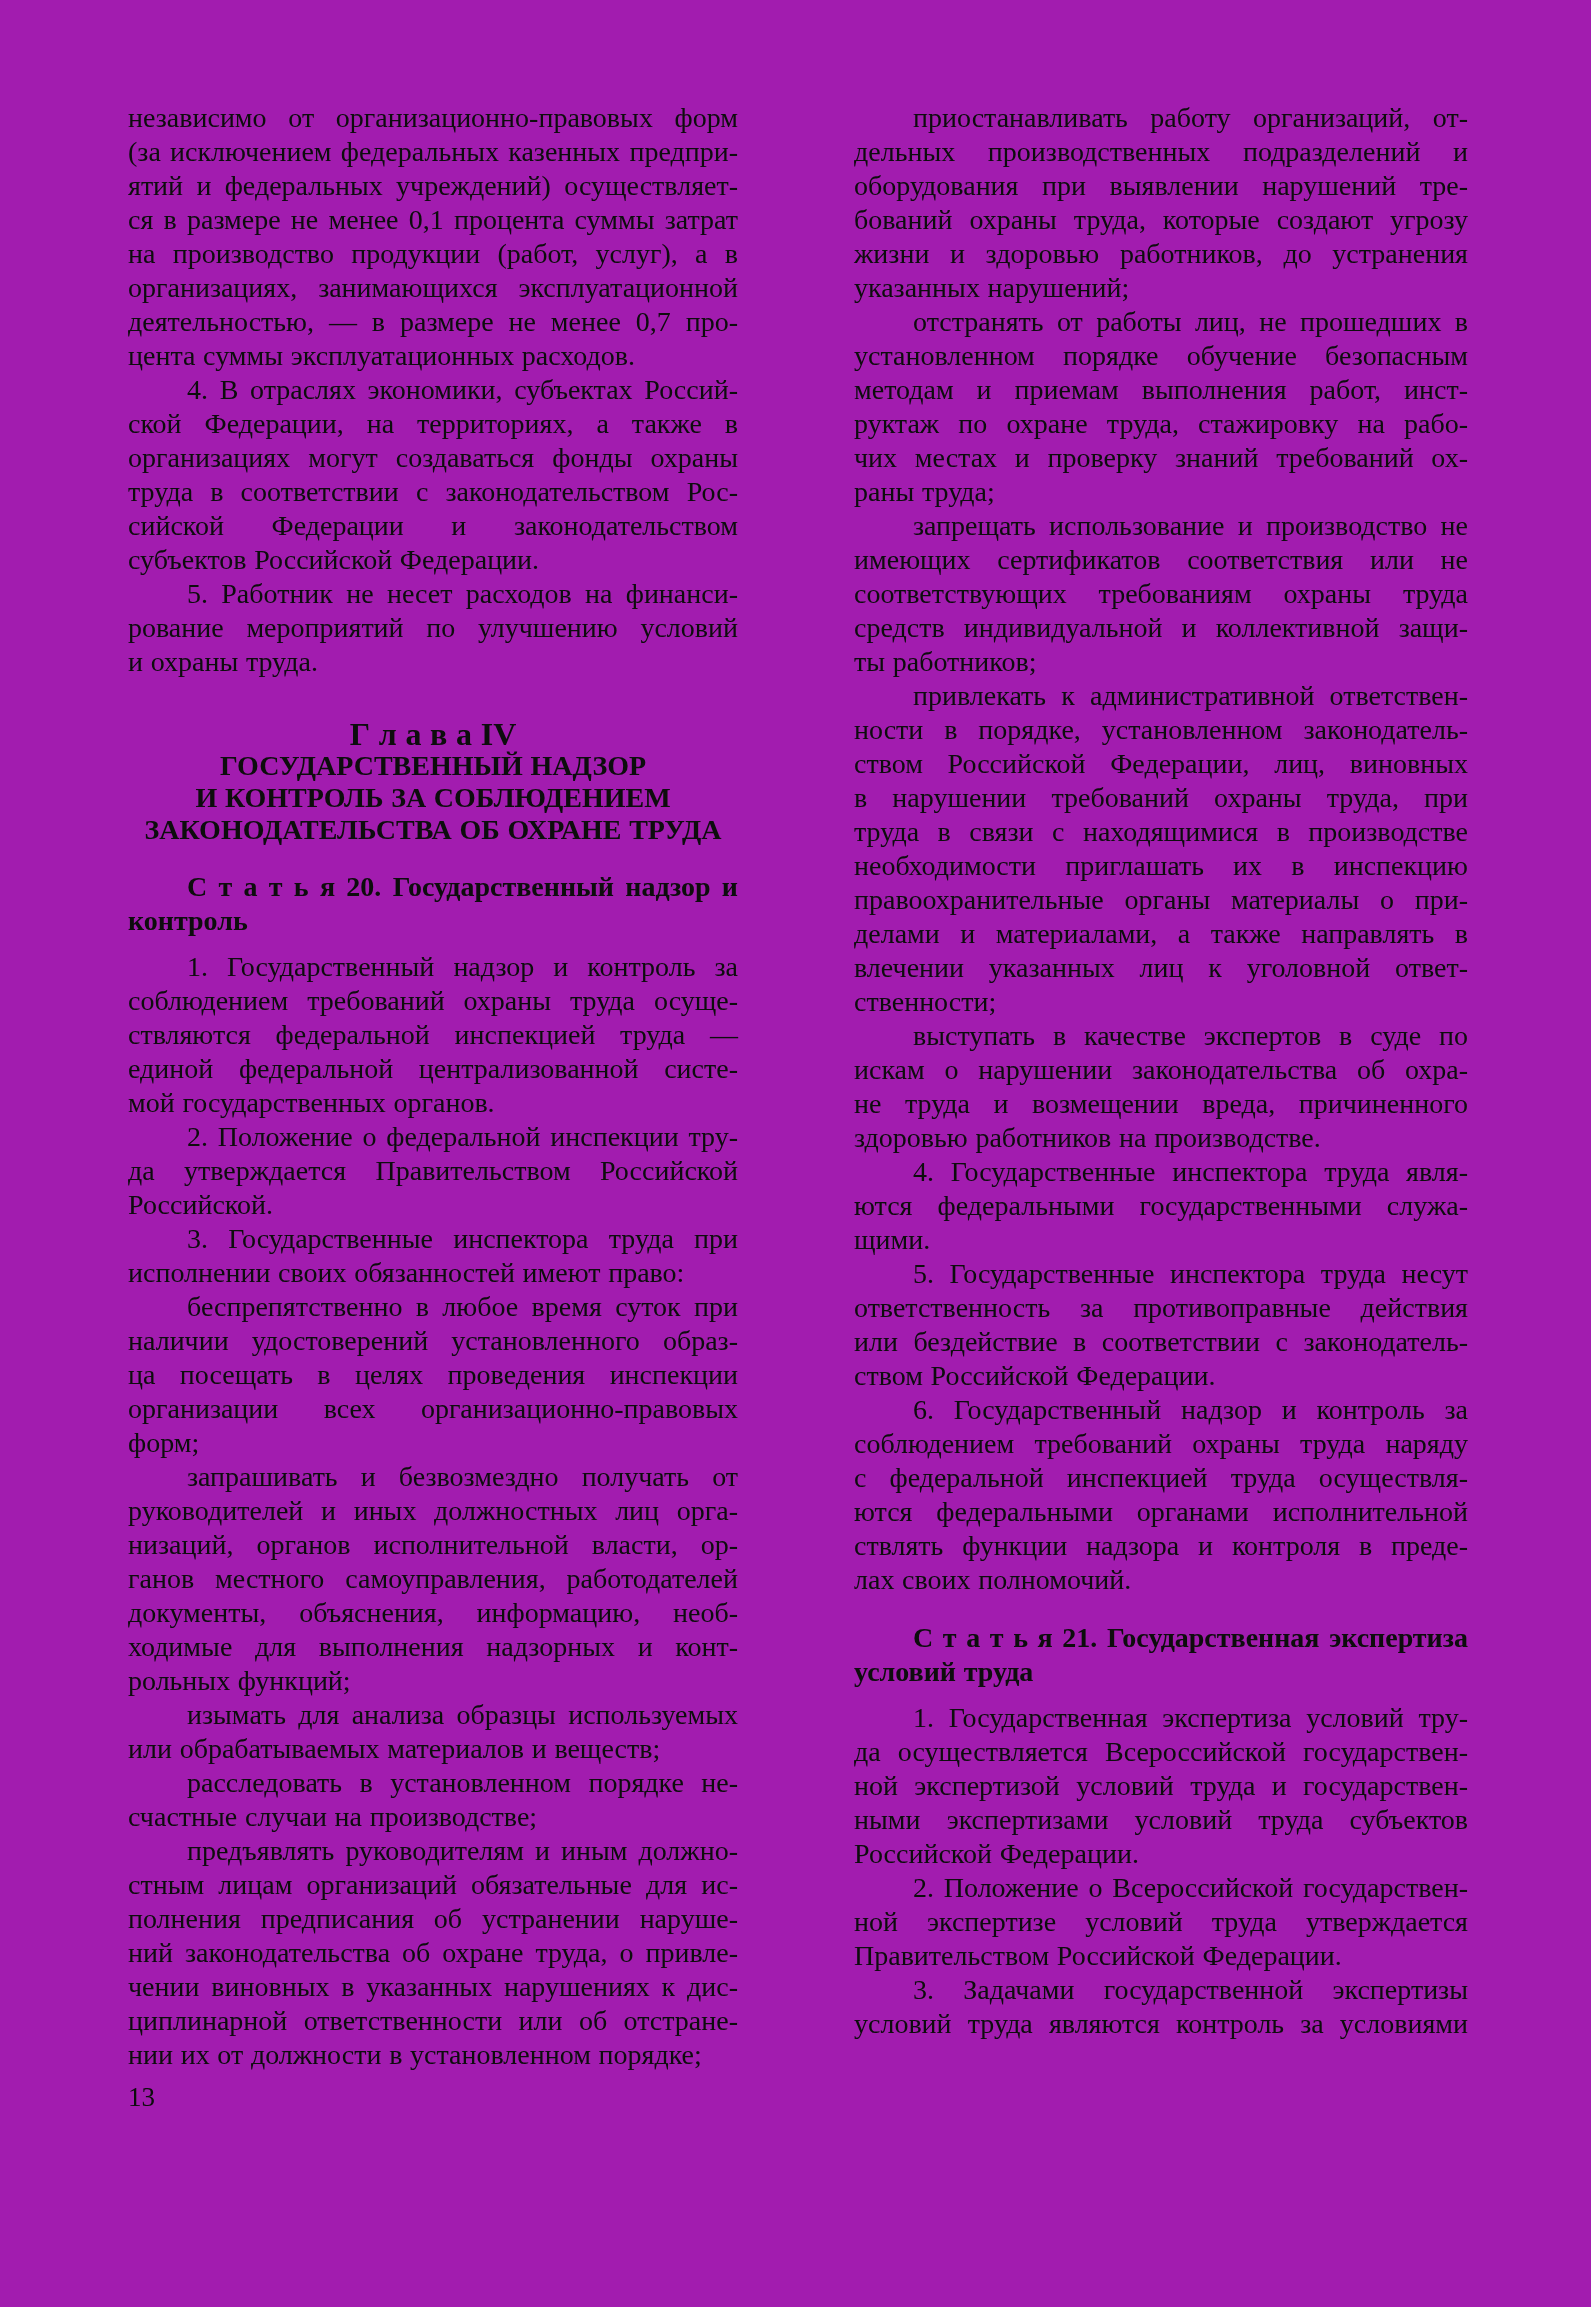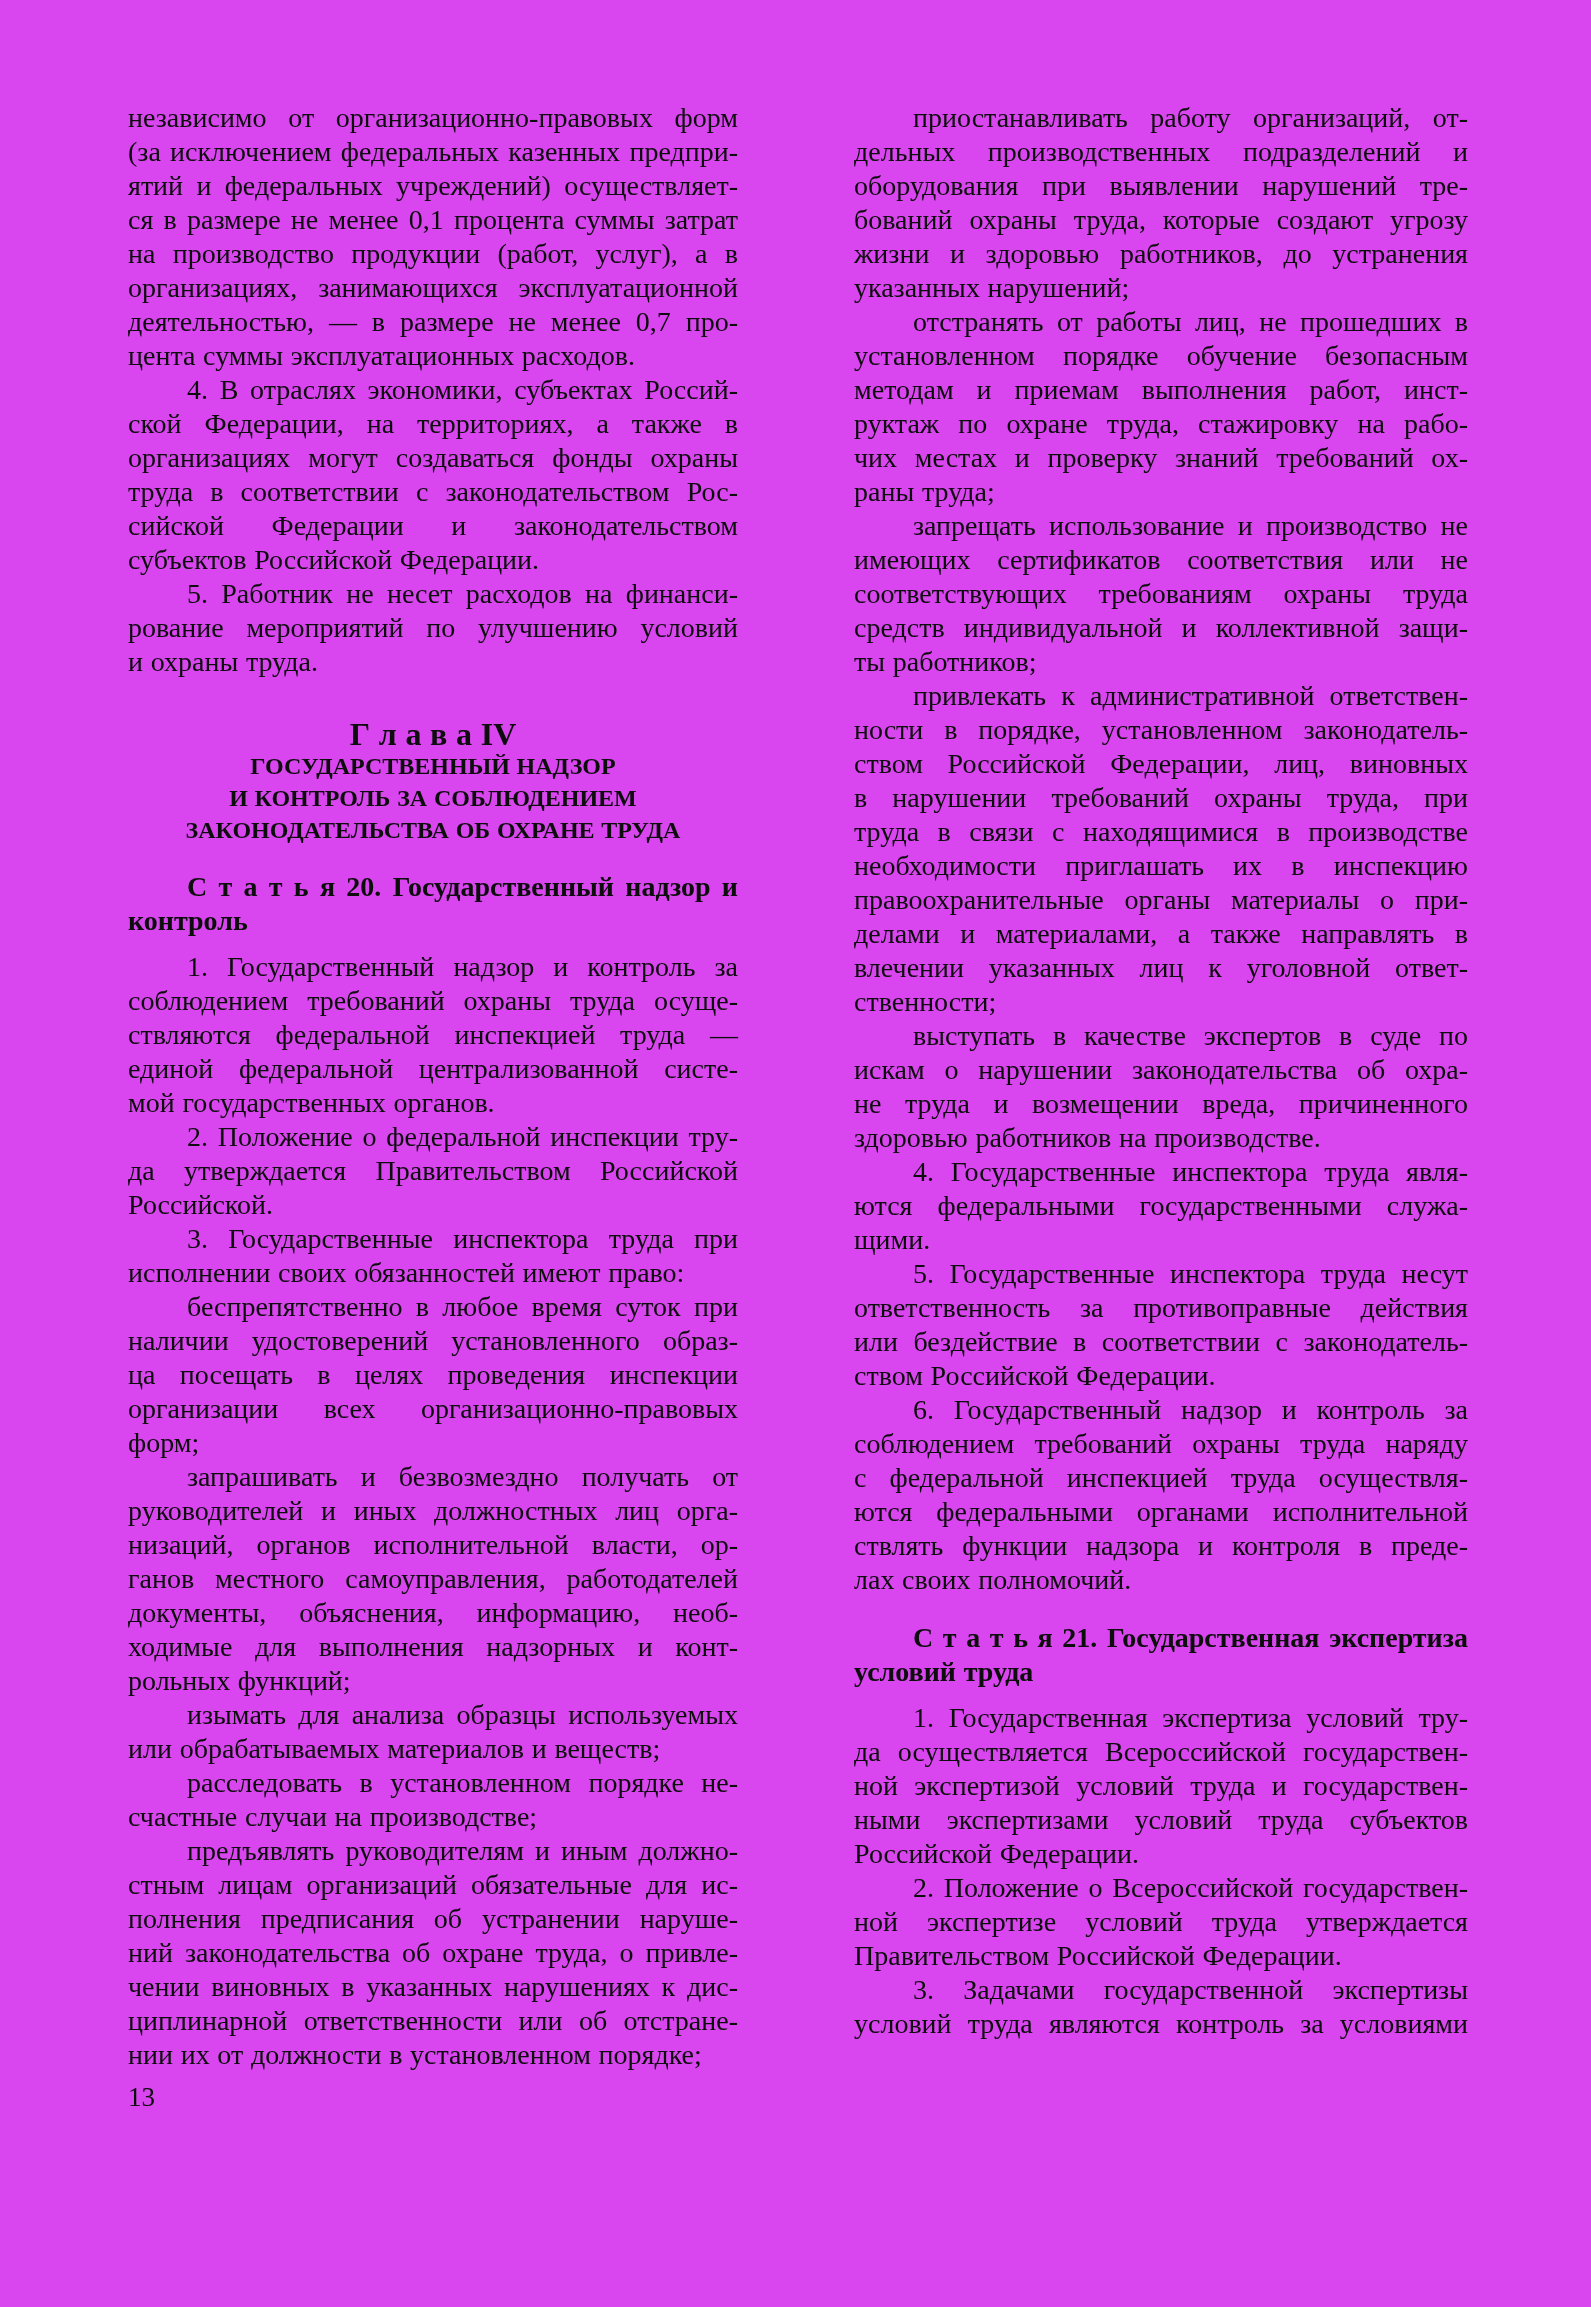--- a/index.html
+++ b/index.html
@@ -4,21 +4,21 @@
 <style>
   html, body {
     margin: 0;
     padding: 0;
     background: #e8e8e8;
   }
   .page {
     position: relative;
     width: 1592px;
     height: 2307px;
-    background: #d946ef;
+    background: #a21caf;
     color: #0d0d0d;
     font-family: "Liberation Serif", "DejaVu Serif", serif;
     overflow: hidden;
   }
   .col {
     position: absolute;
     top: 101px;
   }
   .col-left  { left: 128px;  width: 610px; }
   .col-right { left: 854px; width: 614px; }
@@ -32,21 +32,21 @@
     text-align-last: justify;
     word-spacing: 0.7px;
   }
   .line.last   { text-align-last: left; }
   .line.indent { text-indent: 59px; }
 
   
   .block.chapter { margin: 39px 0 0 0; }
   .chapter .line {
     font-weight: bold;
-    font-size: 24px;
+    font-size: 28px;
     line-height: 32px;
     text-align: center;
     text-align-last: center;
     text-indent: 0;
   }
   .chapter .line.first { font-size: 32px; }
 
   
   .block.article { margin: 24px 0 12px 0; }
   .article .line { font-weight: bold; }

